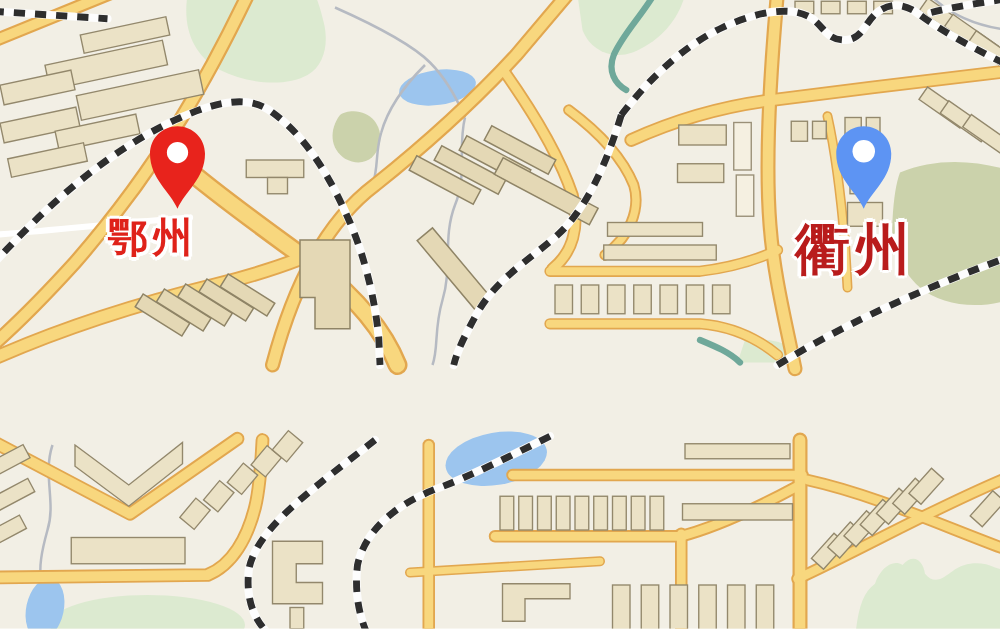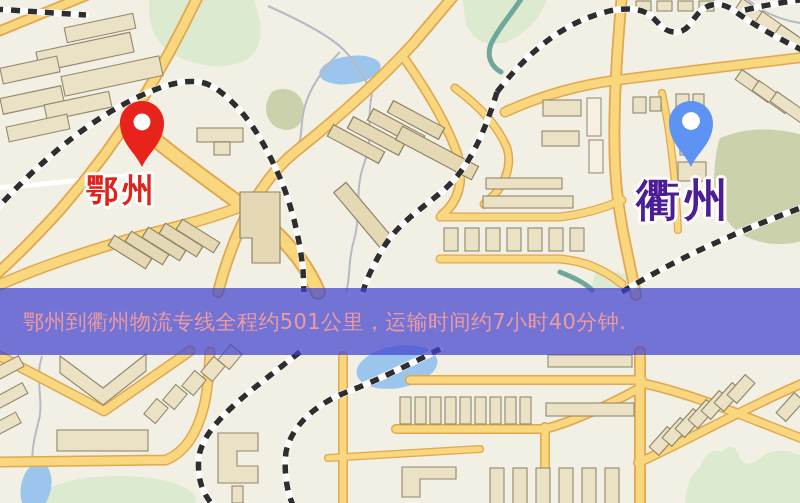--- a/index.html
+++ b/index.html
@@ -255,19 +255,16 @@
       <path class="pin-body" d="M0,0 C-6,-14 -22,-24 -22,-44 C-22,-56.2 -12.2,-66 0,-66 C12.2,-66 22,-56.2 22,-44 C22,-24 6,-14 0,0 Z" fill="#e8231c"></path>
       <circle cx="0" cy="-45" r="8.5" fill="#ffffff"></circle>
     </g>
     <g transform="translate(691,167)">
       <path class="pin-body" d="M0,0 C-6,-14 -22,-24 -22,-44 C-22,-56.2 -12.2,-66 0,-66 C12.2,-66 22,-56.2 22,-44 C22,-24 6,-14 0,0 Z" fill="#5d94f3"></path>
       <circle cx="0" cy="-46" r="9" fill="#ffffff"></circle>
     </g>
   </svg>
 
   <div class="city-label label-origin" style="color: rgb(223, 34, 26);">鄂州</div>
-  <div class="city-label label-dest" style="color: #4c1d95;">衢州</div>
-
-  <div class="banner" style="background: rgba(64, 66, 206, 0.72);">
-    <span class="banner-text" style="color: rgb(238, 154, 158);">鄂州到衢州物流专线全程约501公里，运输时间约7小时40分钟.</span>
-  </div>
+  <div class="city-label label-dest" style="color: #b91c1c;">衢州</div>
+
 
 </div>
 
 </body></html>

